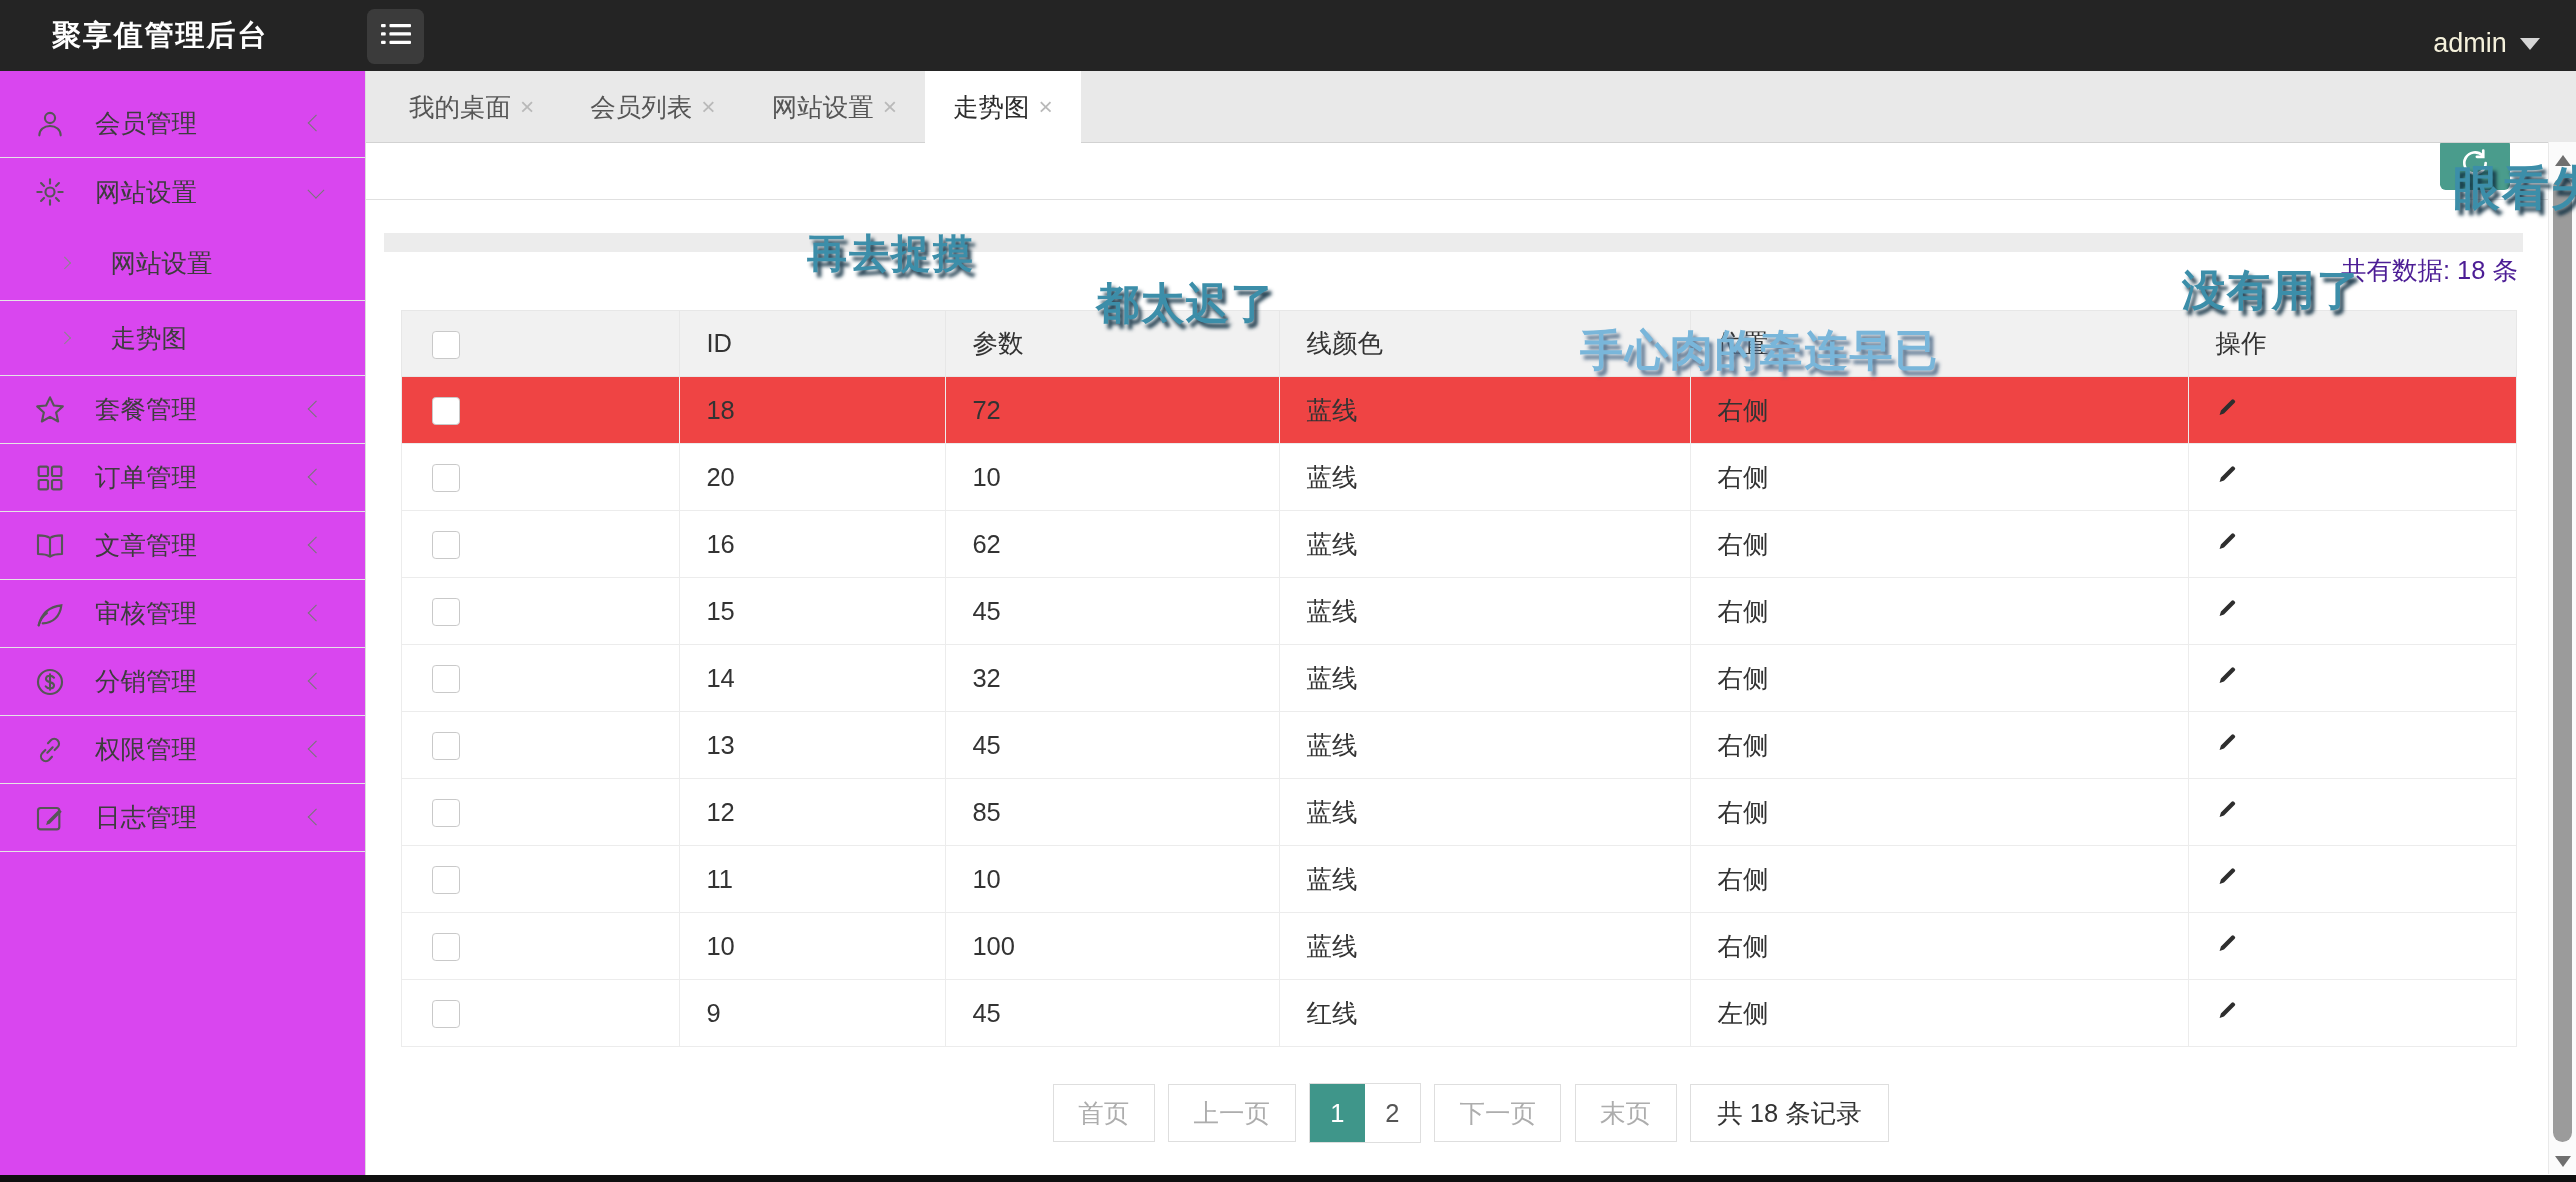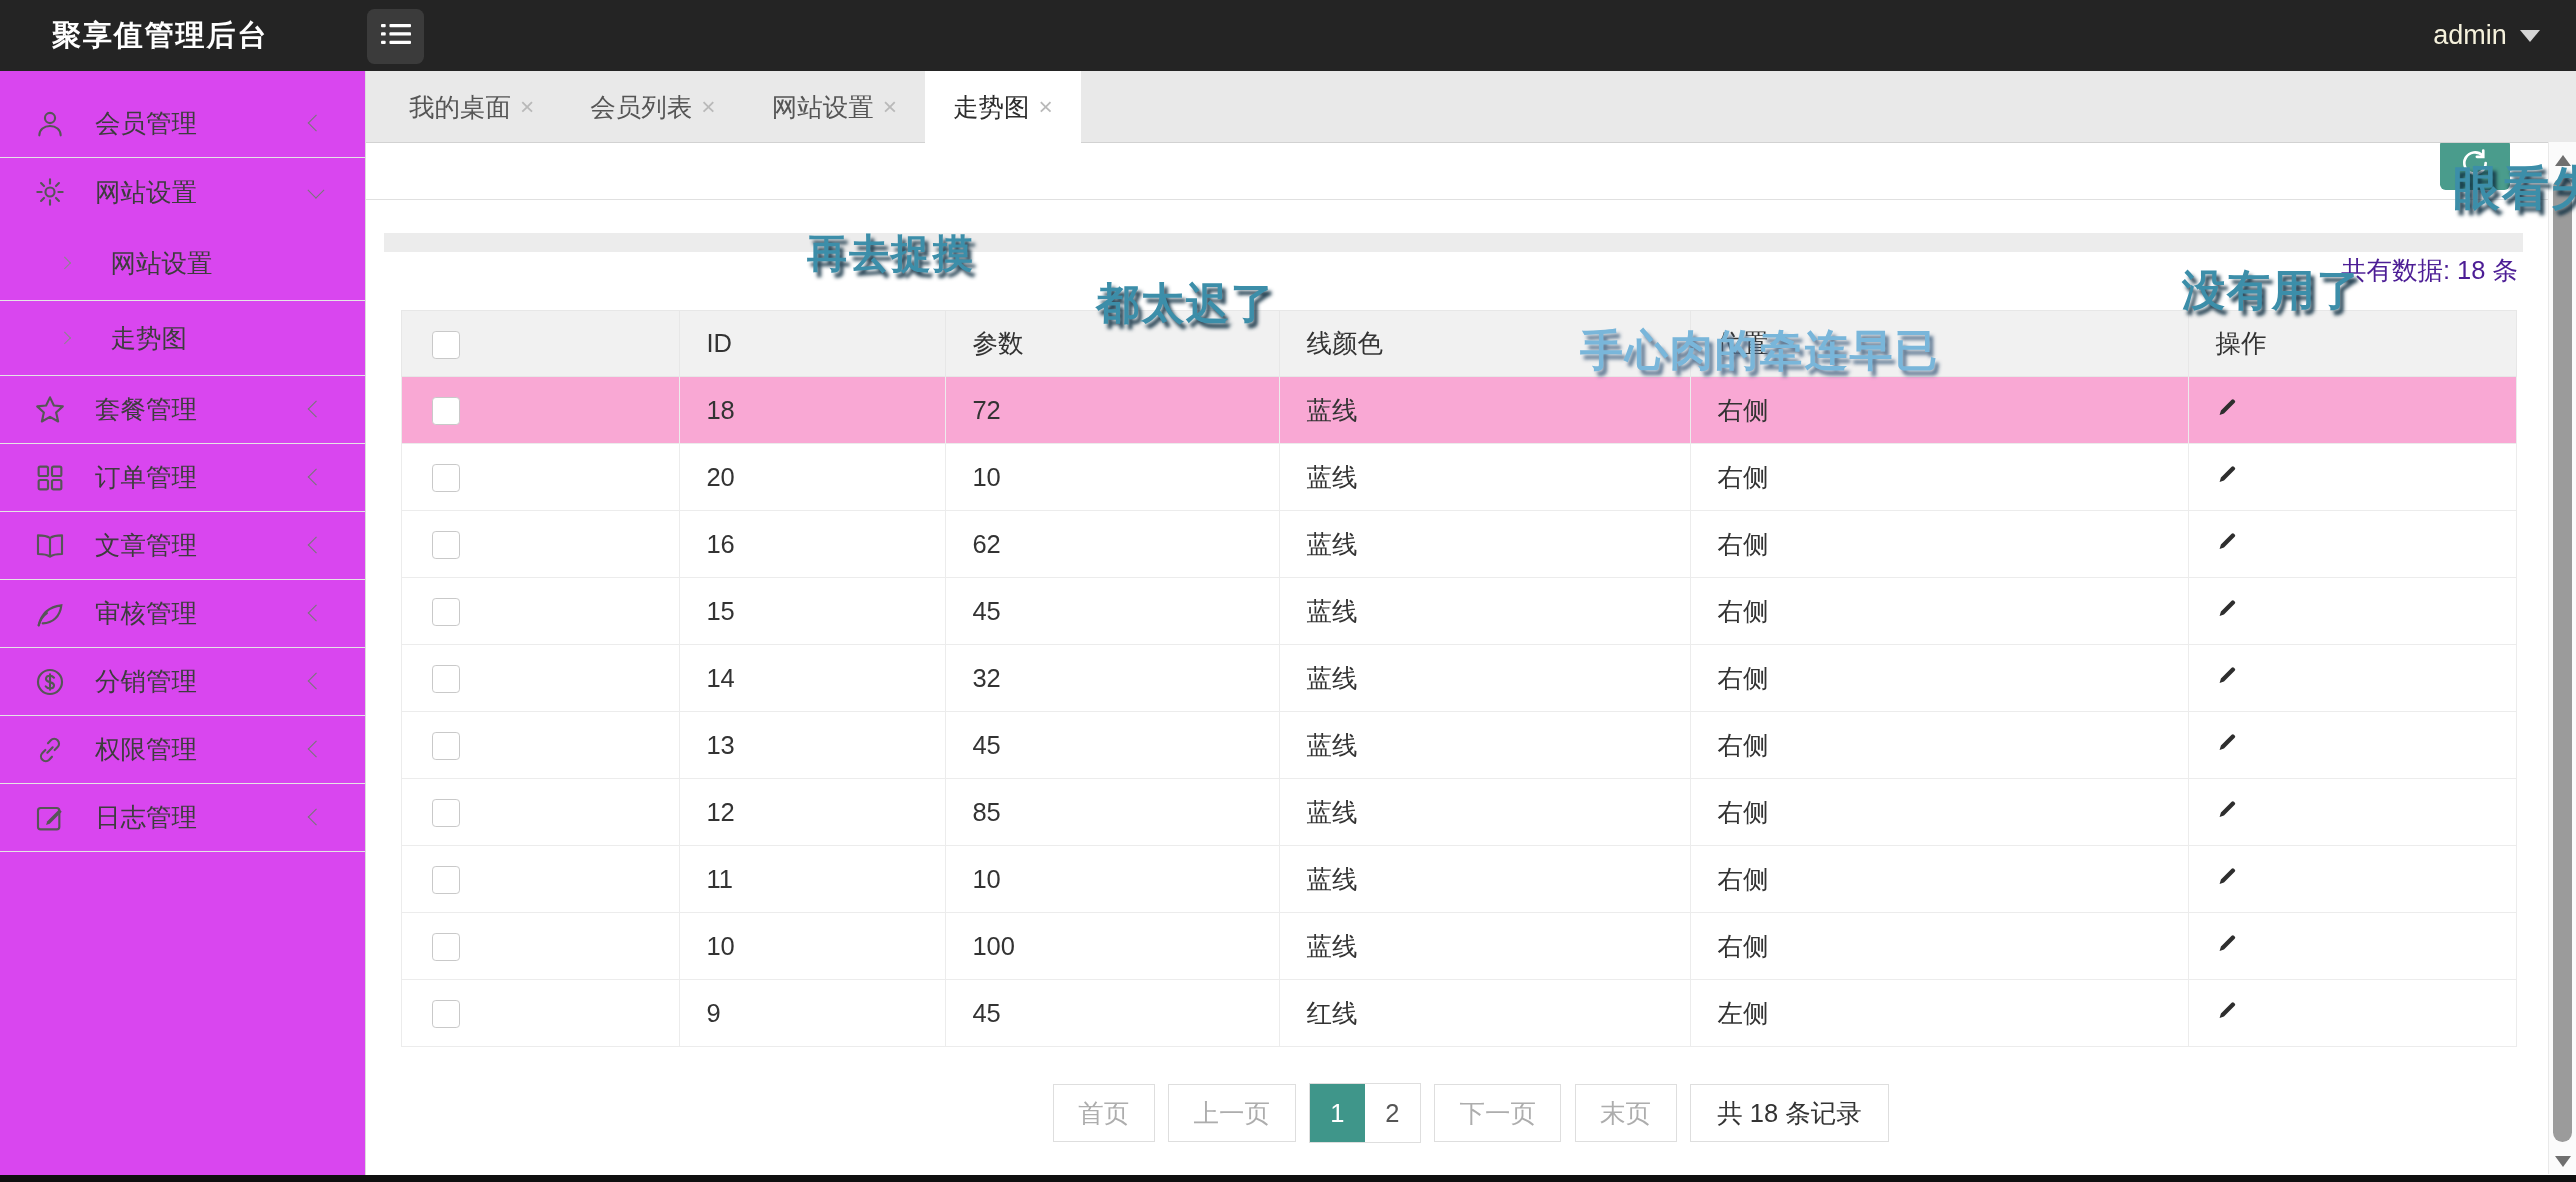--- a/index.html
+++ b/index.html
@@ -5,21 +5,21 @@
   * { margin:0; padding:0; box-sizing:border-box; }
   html,body { width:2576px; height:1182px; }
   body {
     position:relative; overflow:hidden; background:#fff;
     font-family:"Liberation Sans","DejaVu Sans",sans-serif;
   }
   
   .topbar { position:absolute; left:0; top:0; width:2576px; height:71px; background:#242424; z-index:10;padding-left:34px; }
   .logo { position:absolute; left:52px; top:0; height:71px; line-height:71px; font-size:29px; font-weight:bold; color:#ffffff; letter-spacing:1.9px; }
   .hamburger { position:absolute; left:367px; top:8.5px; width:57px; height:55px; background:#3b3b3b; border-radius:7.5px; display:flex; align-items:center; justify-content:center; cursor:pointer; }
-  .userbox { position:absolute; right:36px; top:0; height:71px; display:flex; align-items:center; gap:13.2px; cursor:pointer; }
+  .userbox { position:absolute; right:36px; top:8px; height:71px; display:flex; align-items:center; gap:13.2px; cursor:pointer; }
   .username { color:#f5f1dc; font-size:27px; }
   .caret-down { width:0; height:0; border-left:10.4px solid transparent; border-right:10.4px solid transparent; border-top:12.3px solid #d5d5d5; }
 
   
   .sidebar { position:absolute; left:0; top:71px; width:366px; height:1104px; background:#d946ef; border-right:0.9px solid #dcdcdc; padding-top:19px; z-index:5; }
   .side-item { height:68px; display:flex; align-items:center; padding:0 43px 0 34px; border-bottom:0.9px solid #e5e5e5; cursor:pointer; }
   .side-item.no-border { border-bottom:none; }
   .si-icon { width:40px; display:flex; align-items:center; }
   .si-icon svg { width:32px; height:32px; }
   .si-label { margin-left:21px; font-size:25.5px; color:#3d3d3d; flex:1; }
@@ -41,21 +41,21 @@
   .refresh-btn { position:absolute; top:-2.8px; right:66px; width:70px; height:51px; background:#4a9c8c; border-radius:5.7px; display:flex; align-items:center; justify-content:center; cursor:pointer; }
   .hr1 { position:absolute; top:57px; left:0; right:0; border-top:0.9px solid #e0e0e0; }
   .greybar { position:absolute; top:91px; left:18px; right:53px; height:19px; background:#ececec; }
   .total { position:absolute; top:111px; right:58px; font-size:25.5px; color:#4c1d95; }
 
   .tablewrap { position:absolute; top:168px; left:35px; right:60px; }
   table { width:100%; border-collapse:collapse; table-layout:fixed; }
   th { background:#f1f1f1; height:66px; text-align:left; font-weight:normal; font-size:25.5px; color:#333; padding-left:26.4px; border:0.9px solid #e7e7e7; }
   td { height:67px; font-size:25.5px; color:#333; padding-left:26.4px; border:0.9px solid #ececec; background:#fff; }
   th.c1, td.c1 { padding-left:30px; }
-  tr.striped td { background:#f9a8d4; }
+  tr.striped td { background:#ef4444; }
   .checkbox { display:inline-block; width:28px; height:28px; border:0.9px solid #c9c9c9; border-radius:3.8px; background:#fff; vertical-align:middle; cursor:pointer; }
   .pencil { display:inline-flex; cursor:pointer; }
   .pencil svg { width:24.5px; height:24.5px; }
 
   
   .pagination { position:absolute; top:941px; left:0; width:100%; display:flex; justify-content:center; align-items:center; gap:13.2px; }
   .pg-btn { height:58px; border:0.9px solid #dedede; background:#fff; display:flex; align-items:center; justify-content:center; padding:0 24.5px; font-size:25.5px; color:#adadad; cursor:pointer; }
   .pg-pages { display:flex; border:0.9px solid #dedede; background:#fff; }
   .pg-num { width:55px; height:58px; display:flex; align-items:center; justify-content:center; font-size:25.5px; color:#555; cursor:pointer; }
   .pg-num.active { background:#3f968a; color:#fff; }

